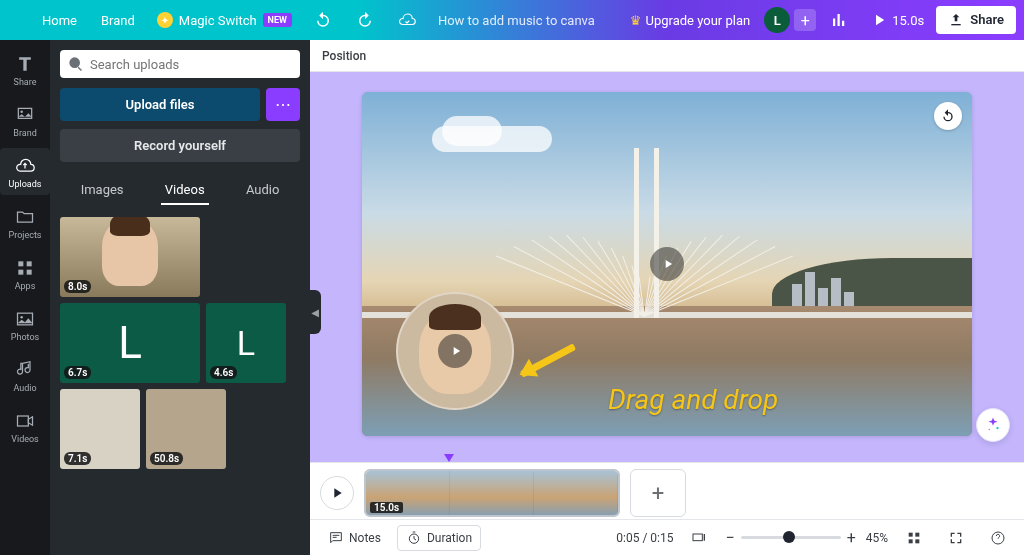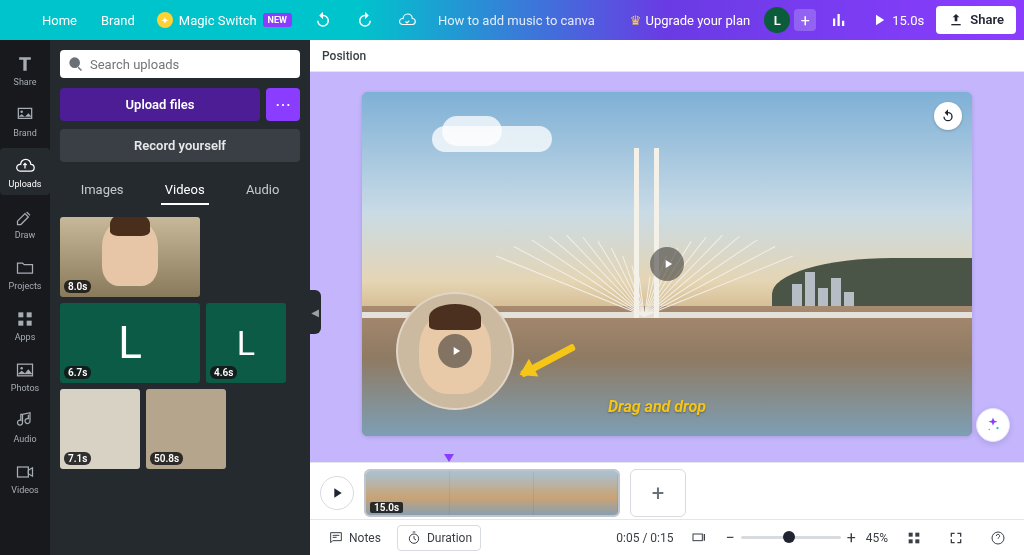--- a/index.html
+++ b/index.html
@@ -29,21 +29,21 @@
   .rail { width:50px; background:#17191c; display:flex; flex-direction:column; align-items:center; padding-top:6px; gap:4px; }
   .rail-item { width:50px; padding:8px 0 6px; display:flex; flex-direction:column; align-items:center; gap:3px; color:#a7adb5; font-size:9px; border-radius:4px; cursor:pointer;}
   .rail-item.active { background:#252a2f; color:#fff; }
   .rail-ic { width:20px;height:20px; fill:currentColor; }
 
   
   .panel { width:260px; background:#252a2f; color:#e6e8ea; display:flex; flex-direction:column; padding:10px 10px 0; position:relative;}
   .search { background:#fff; border-radius:4px; display:flex; align-items:center; padding:6px 8px; gap:6px; }
   .search input { border:none; outline:none; font-size:13px; flex:1; color:#333; }
   .btn-row { display:flex; gap:6px; margin-top:10px; }
-  .upload-btn { flex:1; background:#4c1d95; color:#fff; border-radius:4px; text-align:center; padding:9px 0; font-size:13px; font-weight:600; }
+  .upload-btn { flex:1; background:#0c4a6e; color:#fff; border-radius:4px; text-align:center; padding:9px 0; font-size:13px; font-weight:600; }
   .more-btn { width:34px; background:#8b3dff; border-radius:4px; display:flex;align-items:center;justify-content:center; color:#fff; }
   .record-btn { margin-top:8px; background:#3a3f45; border-radius:4px; text-align:center; padding:9px 0; font-size:13px; font-weight:600; }
   .tabs { display:flex; justify-content:space-around; margin-top:14px; font-size:13px; color:#c6cad0;}
   .tab { padding:6px 4px; cursor:pointer; }
   .tab.active { color:#fff; border-bottom:2px solid #fff; }
   .thumbs { display:flex; flex-wrap:wrap; gap:6px; margin-top:12px; }
   .thumb { position:relative; height:80px; border-radius:3px; overflow:hidden; background:#3a3f45; display:flex;align-items:center;justify-content:center;}
   .thumb .dur { position:absolute; left:4px; bottom:4px; background:rgba(20,20,20,.85); color:#fff; font-size:10px; padding:1px 4px; border-radius:6px; font-weight:600;}
   .th-big { width:140px; }
   .th-sm { width:80px; }
@@ -74,21 +74,21 @@
   .bldgs span{width:10px;background:#b7bdc5;}
   .play-overlay { position:absolute; left:50%; top:50%; transform:translate(-50%,-50%); width:34px;height:34px;border-radius:50%; background:rgba(30,30,30,.5); display:flex;align-items:center;justify-content:center;}
   .play-overlay svg{fill:#fff;width:14px;height:14px;margin-left:2px;}
   .bubble { position:absolute; left:34px; bottom:26px; width:118px; height:118px; border-radius:50%; overflow:hidden; background:#cbb9a0; border:2px solid rgba(255,255,255,.4);}
   .bubble .bface{width:72px;height:84px;margin:16px auto 0;background:#e8c9a8;border-radius:46% 46% 40% 40%;position:relative;}
   .bubble .bhair{position:absolute;top:-6px;left:10px;right:10px;height:26px;background:#4b3020;border-radius:50% 50% 15% 15%;}
   .bubble .play-overlay{top:50%;left:50%;}
   .arrow { position:absolute; left:156px; bottom:72px; transform:rotate(152deg);}
   .arrow-line{width:60px;height:7px;background:#f5c518;border-radius:2px;}
   .arrow-head{position:absolute;right:-2px;top:-6px;width:0;height:0;border-left:16px solid #f5c518;border-top:10px solid transparent;border-bottom:10px solid transparent;}
-  .annot { position:absolute; left:246px; bottom:20px; color:#f5c518; font-weight:700; font-size:16px; font-style:italic; text-shadow:0 1px 2px rgba(0,0,0,.35);}
+  .annot { position:absolute; left:246px; bottom:20px; color:#f5c518; font-weight:400; font-size:28px; font-style:italic; text-shadow:0 1px 2px rgba(0,0,0,.35);}
   .sync-btn{ position:absolute; top:10px; right:10px; width:28px;height:28px;border-radius:50%;background:#fff;box-shadow:0 1px 3px rgba(0,0,0,.2);display:flex;align-items:center;justify-content:center;}
   .fab { position:absolute; right:14px; bottom:14px; width:34px;height:34px;border-radius:50%; background:#fff; border:1px solid #e4e0ff; box-shadow:0 2px 6px rgba(0,0,0,.12); display:flex;align-items:center;justify-content:center;}
   .fab svg{width:18px;height:18px;}
 
   
   .timeline { background:#fff; border-top:1px solid #e4e6ea; padding:6px 10px 2px; display:flex; align-items:center; gap:10px;}
   .tl-play { width:34px;height:34px;border-radius:50%;border:1px solid #d7dade;display:flex;align-items:center;justify-content:center; }
   .clip { width:256px; height:48px; border:2px solid #bfc5cd; border-radius:6px; background:#fff; display:flex; overflow:hidden; position:relative;}
   .clip-seg{flex:1;background:linear-gradient(180deg,#a8c2d5,#caa374 60%,#8a9fb0);border-right:1px solid rgba(0,0,0,.05);}
   .clip .dur{position:absolute;left:4px;bottom:2px;font-size:10px;background:rgba(20,20,20,.85);color:#fff;padding:0 4px;border-radius:2px;font-weight:600;}
@@ -183,27 +183,20 @@
           <path d="M4 14l4-3 4 3 4-4 4 4"></path>
         </svg>
         <span>Brand</span>
       </div>
     <div class="rail-item active">
         <svg class="rail-ic" viewBox="0 0 24 24">
           <path d="M19 18H6a4 4 0 1 1 .8-7.93A6 6 0 0 1 19 10a4 4 0 0 1 0 8z" fill="none" stroke="currentColor" stroke-width="1.5"></path>
           <path d="M12 9v6m-2-4l2-2 2 2" fill="none" stroke="currentColor" stroke-width="1.5"></path>
         </svg>
         <span>Uploads</span>
-      </div>
-    <div class="rail-item">
-        <svg class="rail-ic" viewBox="0 0 24 24">
-          <path d="M3 17l9-9 4 4-9 9H3z" fill="none" stroke="currentColor" stroke-width="1.5"></path>
-          <path d="M14 6l4 4" stroke="currentColor" stroke-width="1.5"></path>
-        </svg>
-        <span>Draw</span>
       </div>
     <div class="rail-item">
         <svg class="rail-ic" viewBox="0 0 24 24">
           <path d="M3 6h6l2 2h10v10H3z" fill="none" stroke="currentColor" stroke-width="1.5"></path>
         </svg>
         <span>Projects</span>
       </div>
     <div class="rail-item">
         <svg class="rail-ic" viewBox="0 0 24 24">
           <rect x="4" y="4" width="6" height="6"></rect>

